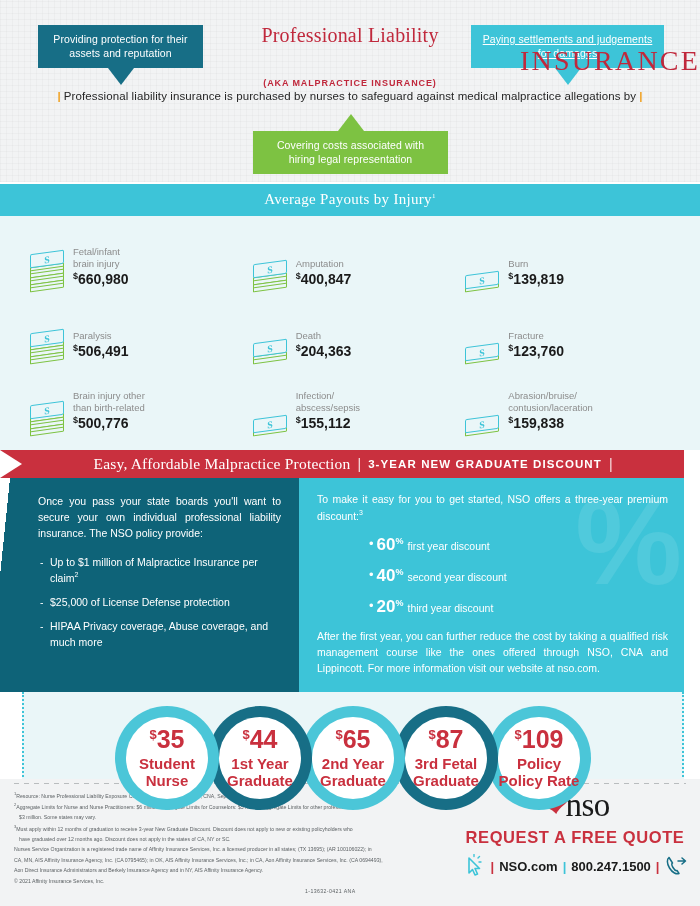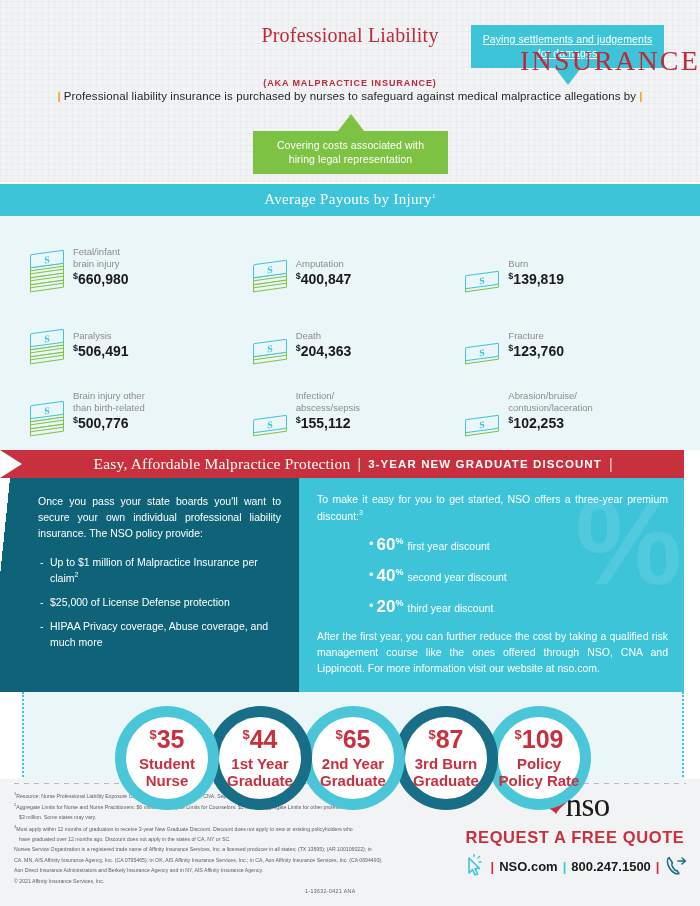--- a/index.html
+++ b/index.html
@@ -149,20 +149,24 @@
   .cta-row .web { color:#1A1A1A; } .cta-row .tel { color:#1A1A1A; }
   .cursor-ico, .phone-ico { width: 24px; height: 24px; }
 </style>
 </head>
 <body>
 
 <div class="page">
 
   <section class="hero">
 
+    <div class="callout callout-left">
+      <span>Providing protection for their assets and reputation</span>
+      <span class="tail"></span>
+    </div>
 
     <div class="callout callout-right">
       <span>Paying settlements and judgements for damages</span>
       <span class="tail"></span>
     </div>
 
     <div class="callout callout-green">
       <span>Covering costs associated with hiring legal representation</span>
       <span class="tail"></span>
     </div>
@@ -303,21 +307,21 @@
         <div class="payout c3">
           <div class="icon">
             <div class="stack">
               <div class="top">S</div>
               <div class="bill"></div>
             </div>
           </div>
           <div class="txt">
             <div class="label">Abrasion/bruise/</div>
             <div class="label">contusion/laceration</div>
-            <div class="amt"><sup>$</sup><span>102,253</span></div>
+            <div class="amt"><sup>$</sup><span>159,838</span></div>
           </div>
         </div>
       </div>
   </section>
 
   <section class="prot">
     <div class="redbar">
       <span class="h1t">Easy, Affordable Malpractice Protection</span>
       <span class="sep">|</span>
       <span class="h2t">3-YEAR NEW GRADUATE DISCOUNT</span>
@@ -372,21 +376,21 @@
               <div class="who">
                 <div>2nd Year</div>
                 <div>Graduate</div>
               </div>
             </div>
           </div>
           <div class="circ dark z2">
             <div class="inner">
               <div class="price"><sup>$</sup><span>87</span></div>
               <div class="who">
-                <div>3rd Burn</div>
+                <div>3rd Fetal</div>
                 <div>Graduate</div>
               </div>
             </div>
           </div>
           <div class="circ light z1">
             <div class="inner">
               <div class="price"><sup>$</sup><span>109</span></div>
               <div class="who">
                 <div>Policy</div>
                 <div>Policy Rate</div>

